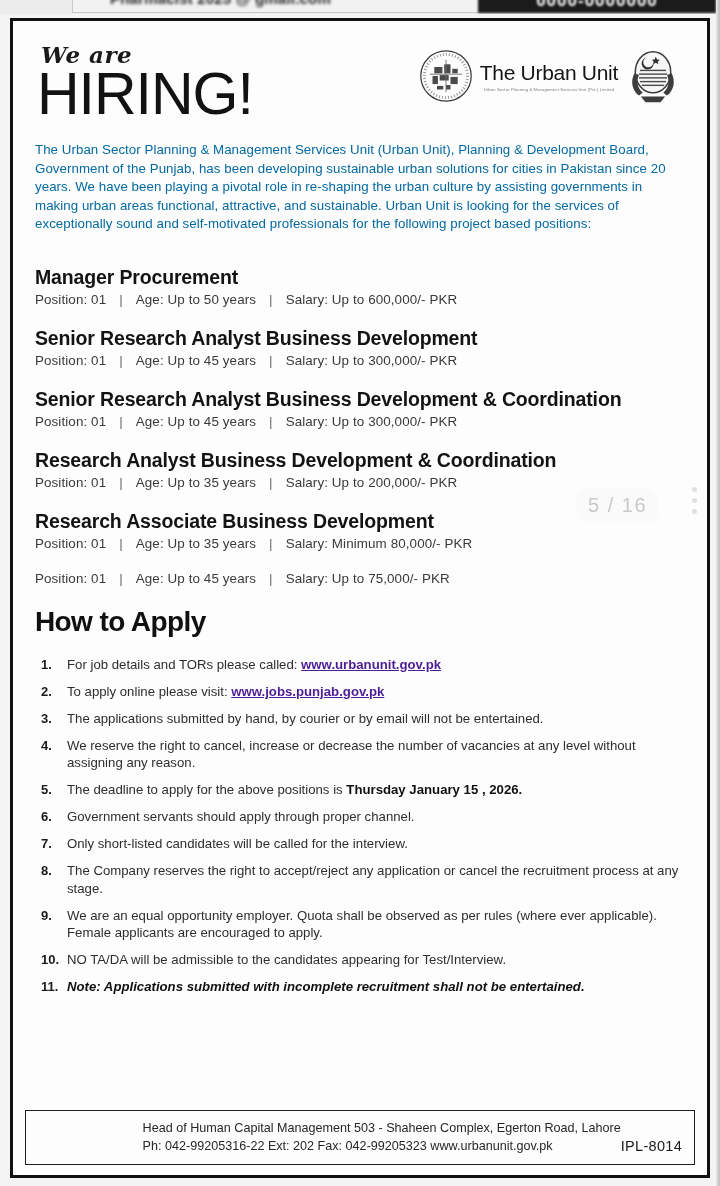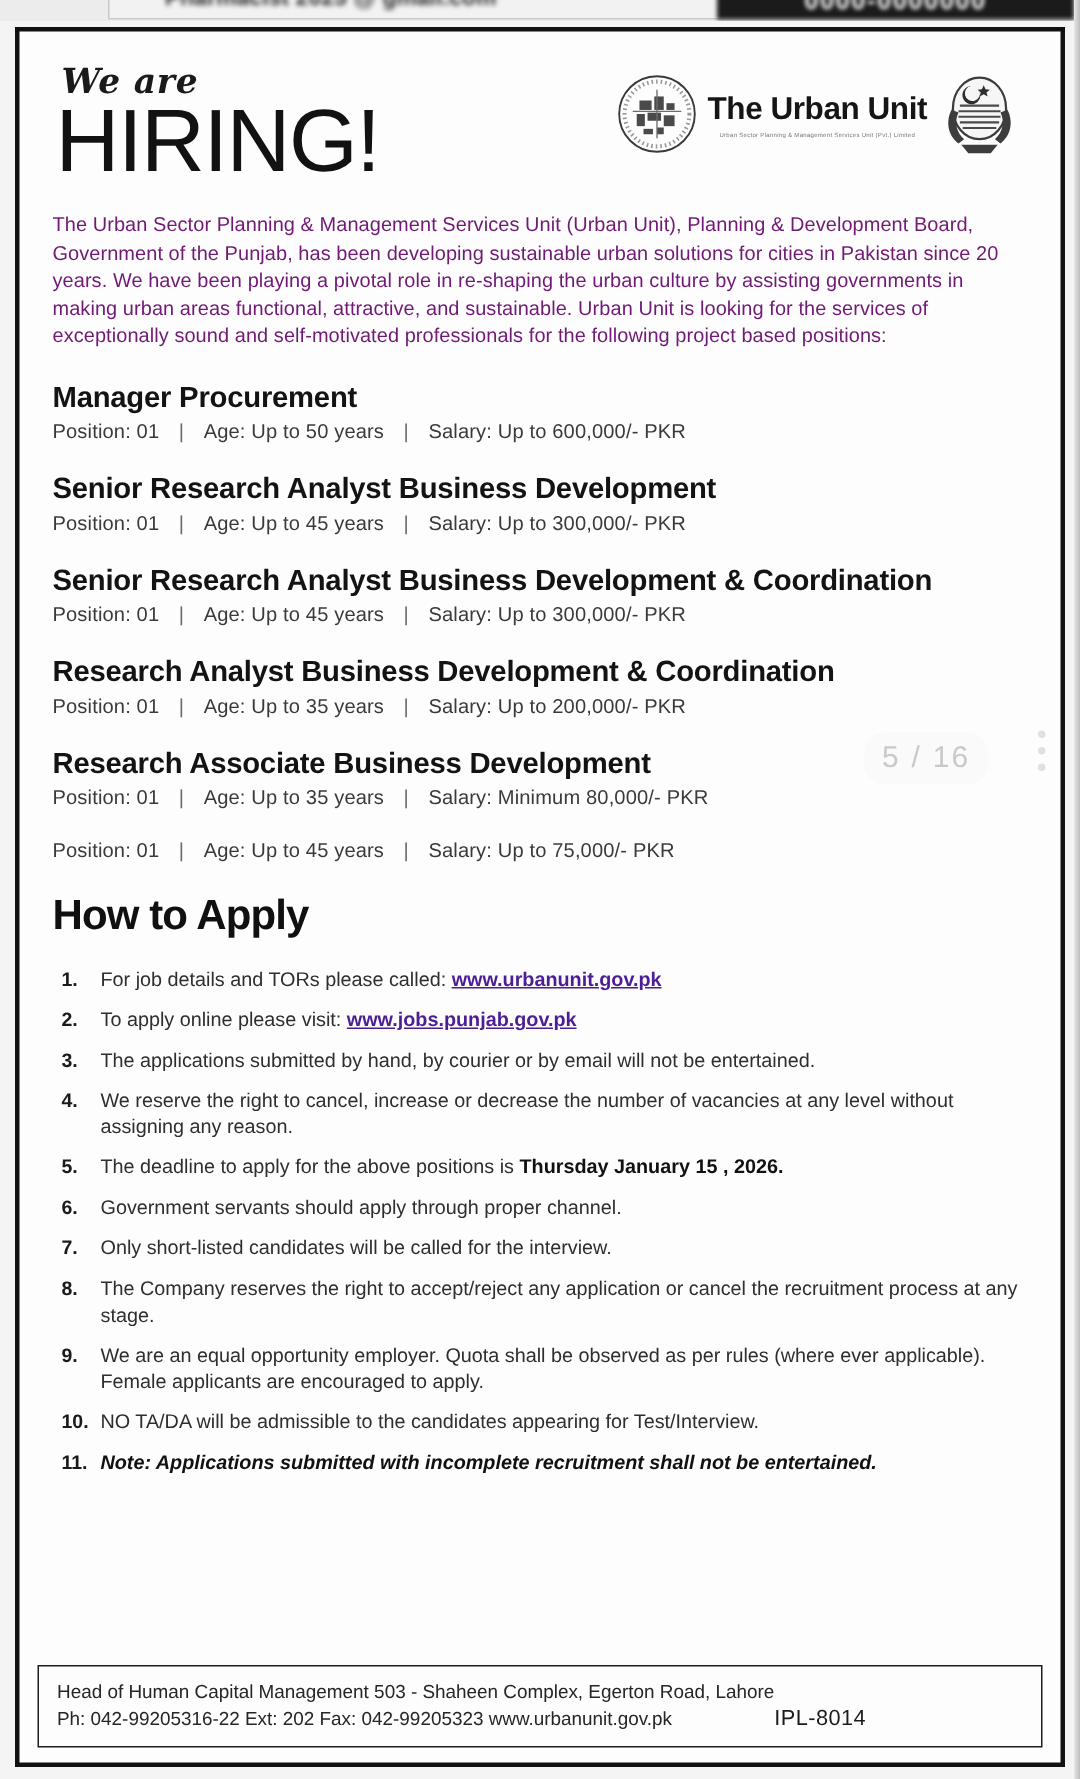--- a/index.html
+++ b/index.html
@@ -103,47 +103,47 @@
     position: absolute;
     top: 6px; right: 4px;
     display: flex;
     align-items: center;
     gap: 7px;
   }
   .uu-mark { width: 54px; height: 54px; }
   .uu-wordmark { display: flex; flex-direction: column; align-items: center; }
   .uu-name {
     font-size: 21px;
-    font-weight: bold;
+    font-weight: normal;
     color: #151515;
     letter-spacing: -.3px;
     white-space: nowrap;
   }
   .uu-sub {
     margin-top: 2px;
     font-size: 4px;
     color: #777;
     letter-spacing: .2px;
     white-space: nowrap;
     filter: blur(.4px);
   }
   .punjab-crest { width: 56px; height: 58px; }
 
   
   .intro {
     font-size: 13.3px;
     line-height: 18.6px;
-    color: #701a75;
+    color: #0369a1;
     text-align: left;
     margin-top: 4px;
     letter-spacing: .05px;
   }
 
   
-  .positions { margin-top: 20px; }
+  .positions { margin-top: 32px; }
   .position { margin-bottom: 20px; }
   .position:last-child { margin-bottom: 0; }
   .pos-title {
     font-size: 19.5px;
     font-weight: bold;
     color: #131313;
     letter-spacing: -.15px;
     line-height: 23px;
   }
   .pos-meta {
@@ -190,21 +190,21 @@
   
   .footer {
     position: absolute;
     left: 12px;
     right: 12px;
     bottom: 10px;
     border: 1.5px solid #1d1d1d;
     padding: 9px 12px 9px 12px;
     background: #fdfdfd;
   }
-  .footer-row { display: flex; align-items: flex-end; justify-content: flex-start; }
+  .footer-row { display: flex; align-items: flex-end; justify-content: flex-end; }
   .footer-lines { font-size: 12.6px; line-height: 17.5px; color: #262626; }
   .ipl {
     font-size: 14.5px;
     color: #1b1b1b;
     letter-spacing: .3px;
     white-space: nowrap;
     padding-bottom: 1px;
   }
 
   

